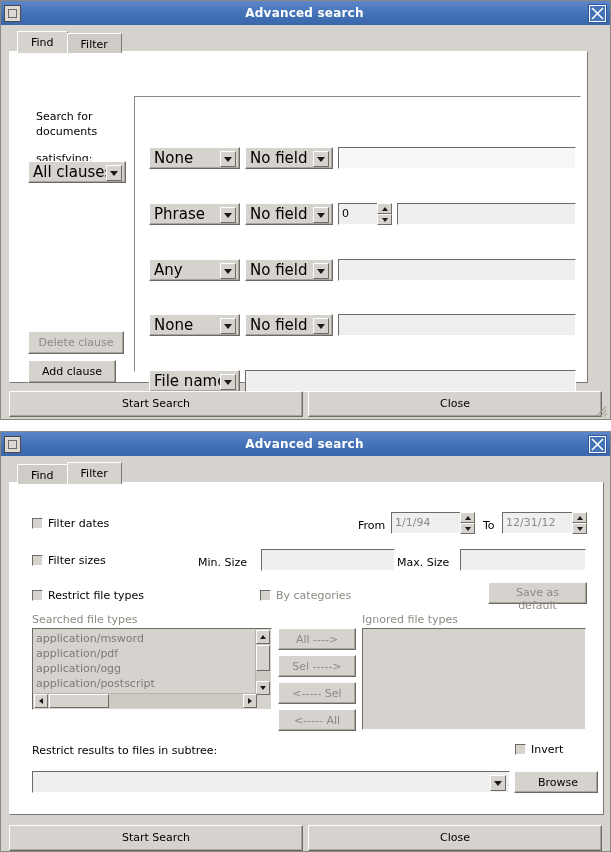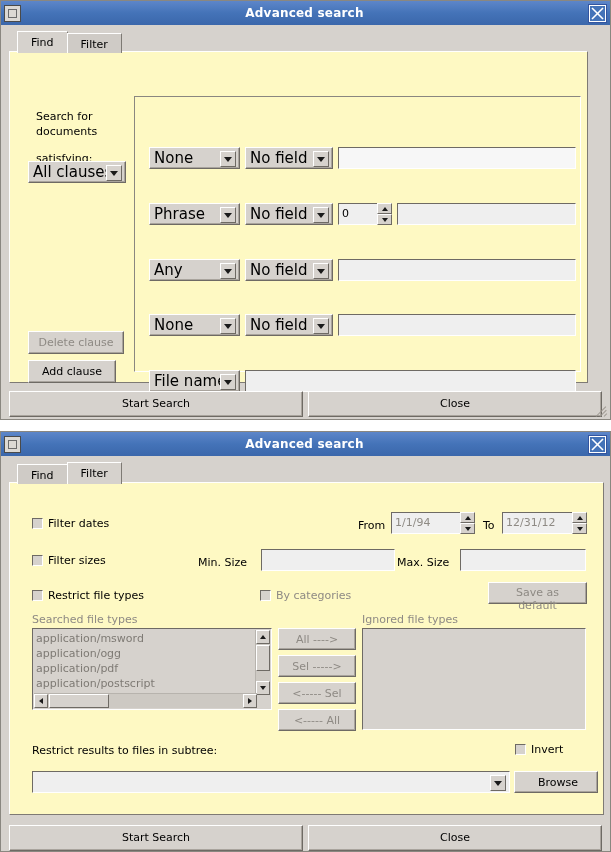--- a/index.html
+++ b/index.html
@@ -95,21 +95,21 @@
   }
   .tab.inactive {
     background: #cfcbc6;
     height: 20px;
     margin-top: 2px;
   }
   .tab-panel {
     border: 1px solid #ffffff;
     border-right-color: #7e7a74;
     border-bottom-color: #7e7a74;
-    background: #fef9c3;
+    background: #ffffff;
     box-sizing: border-box;
     position: relative;
     margin-top: -1px;
   }
 
   
   .btn {
     background: #d6d2cd;
     border: 1px solid #ffffff;
     border-right-color: #6e6a64;
@@ -549,22 +549,22 @@
       <div class="checkbox dim" style="position:absolute; left:250px; top:106px;">
         <span class="box"></span>
         <span>By categories</span>
       </div>
       <button class="btn disabled" style="position:absolute; left:478px; top:99px; width:99px; height:22px;">Save as default</button>
 
       <div class="label-static" style="position:absolute; left:22px; top:130px; color:#8e8a84;">Searched file types</div>
       <div class="listbox" style="position:absolute; left:22px; top:145px; width:240px; height:82px;">
         <div class="items">
           <div>application/msword</div>
+          <div>application/pdf</div>
           <div>application/ogg</div>
-          <div>application/pdf</div>
           <div>application/postscript</div>
           <div>application/vnd.ms-excel</div>
         </div>
         <div class="vscroll">
           <div class="sc-btn" style="left:0; top:0;">
               <i class="tri-up-sm"></i>
             </div>
           <div class="sc-thumb" style="left:0; top:15px; width:14px; height:26px;"></div>
           <div class="sc-btn" style="left:0; bottom:0;">
               <i class="tri-down-sm"></i>

